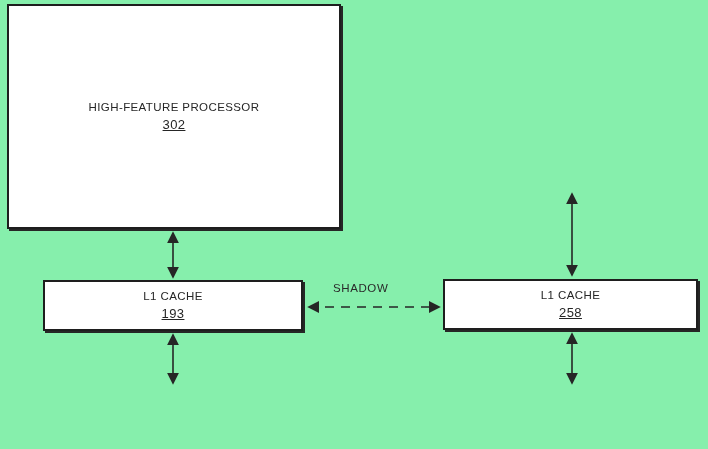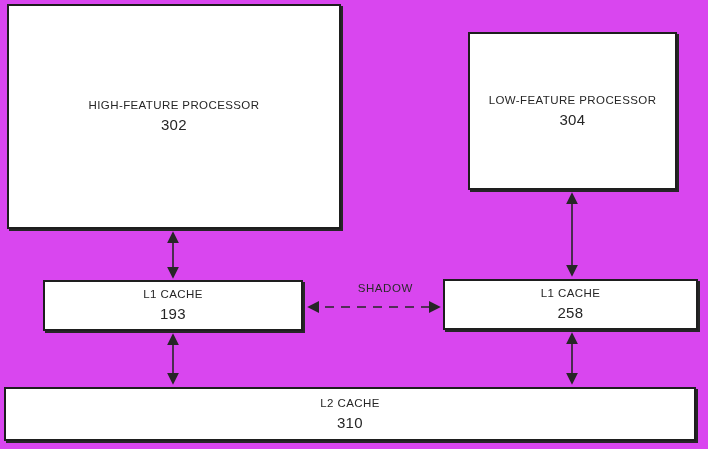--- a/index.html
+++ b/index.html
@@ -4,21 +4,21 @@
 <style>
   html, body {
     margin: 0;
     padding: 0;
     background: #ffffff;
   }
   .canvas {
     position: relative;
     width: 708px;
     height: 449px;
-    background: #d946ef;
+    background: #86efac;
     font-family: "Liberation Sans", sans-serif;
     color: #1c1c1c;
     overflow: hidden;
   }
   .box {
     position: absolute;
     box-sizing: border-box;
     border: 2px solid #1e1e1e;
     box-shadow: 2px 2px 0 0 #262626;
     background: #ffffff;
@@ -29,77 +29,70 @@
     text-align: center;
     gap: 2px;
   }
   .box-label {
     font-size: 11.5px;
     letter-spacing: 0.4px;
     color: #262626;
     line-height: 1.3;
   }
   .box-ref {
-    font-size: 15px;
+    font-size: 13px;
     letter-spacing: 0.4px;
     color: #262626;
+    text-decoration: underline;
     line-height: 1.3;
   }
   .hf-box  { left: 7px;   top: 4px;   width: 334px; height: 225px; }
   .lf-box  { left: 468px; top: 32px;  width: 209px; height: 158px; }
   .l1l-box { left: 43px;  top: 280px; width: 260px; height: 51px; }
   .l1r-box { left: 443px; top: 279px; width: 255px; height: 51px; }
   .l2-box  { left: 4px;   top: 387px; width: 692px; height: 54px; }
   .arrow-layer {
     position: absolute;
     left: 0; top: 0;
     width: 708px;
     height: 449px;
     pointer-events: none;
   }
   .edge-label {
     position: absolute;
     left: 333px;
     top: 282px;
     width: 80px;
-    text-align: right;
+    text-align: left;
     font-size: 11.5px;
     letter-spacing: 0.6px;
     color: #2a2a2a;
   }
 </style>
 </head>
 <body>
 
 <div class="canvas">
 
   <div class="box hf-box">
     <span class="box-label">HIGH-FEATURE PROCESSOR</span>
     <span class="box-ref">302</span>
   </div>
 
-  <div class="box lf-box">
-    <span class="box-label">LOW-FEATURE PROCESSOR</span>
-    <span class="box-ref">304</span>
-  </div>
 
   <div class="box l1l-box">
     <span class="box-label">L1 CACHE</span>
     <span class="box-ref">193</span>
   </div>
 
   <div class="box l1r-box">
     <span class="box-label">L1 CACHE</span>
     <span class="box-ref">258</span>
   </div>
 
-  <div class="box l2-box">
-    <span class="box-label">L2 CACHE</span>
-    <span class="box-ref">310</span>
-  </div>
 
   <svg class="arrow-layer" width="708" height="449" viewBox="0 0 708 449" xmlns="http://www.w3.org/2000/svg">
     <defs>
       <marker id="ah" viewBox="0 0 10 10" refX="8.5" refY="5" markerWidth="7.5" markerHeight="7.5" orient="auto-start-reverse">
         <path d="M0,0 L10,5 L0,10 z" fill="#262626"></path>
       </marker>
     </defs>
     <line x1="173" y1="233" x2="173" y2="277" stroke="#262626" stroke-width="1.6" marker-start="url(#ah)" marker-end="url(#ah)"></line>
     <line x1="572" y1="194" x2="572" y2="275" stroke="#262626" stroke-width="1.6" marker-start="url(#ah)" marker-end="url(#ah)"></line>
     <line x1="173" y1="335" x2="173" y2="383" stroke="#262626" stroke-width="1.6" marker-start="url(#ah)" marker-end="url(#ah)"></line>

